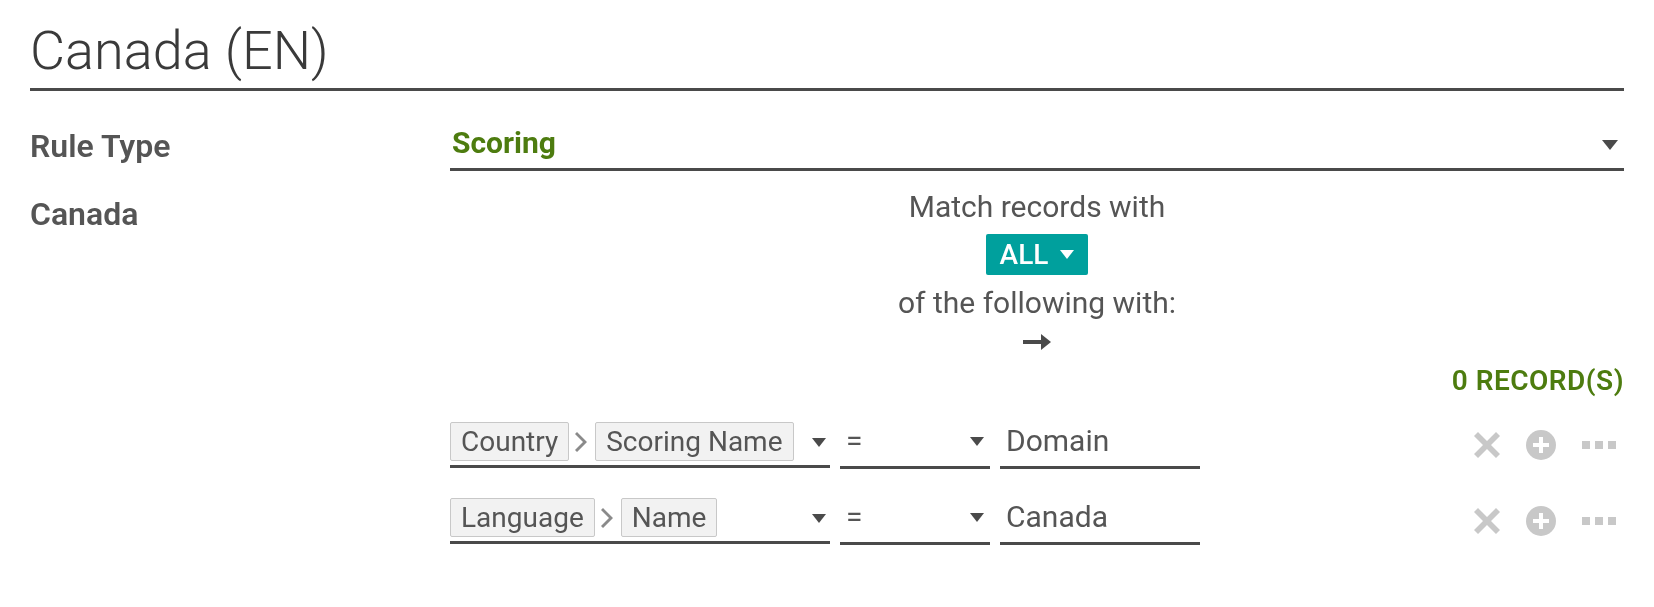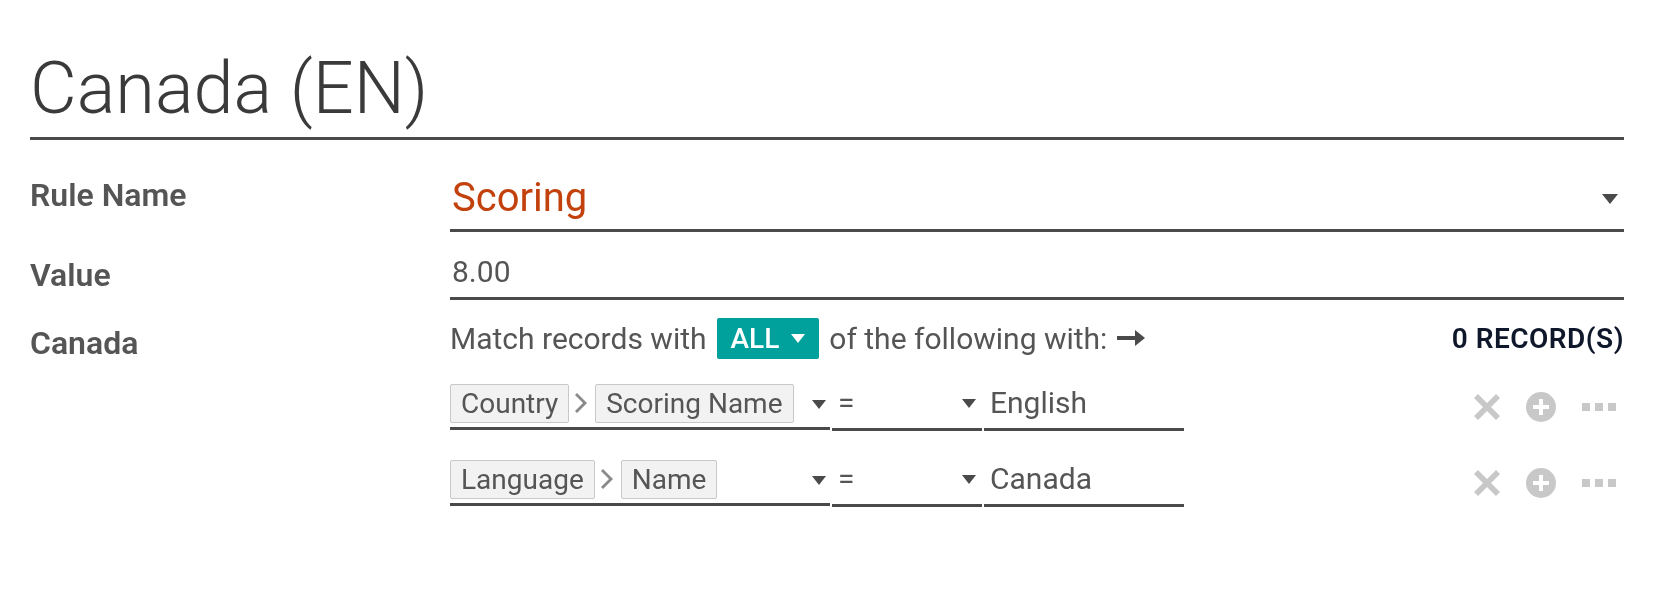--- a/index.html
+++ b/index.html
@@ -9,30 +9,29 @@
     font-family: -apple-system, BlinkMacSystemFont, "Segoe UI", Roboto, "Helvetica Neue", Arial, sans-serif;
     background: #ffffff;
     color: #555;
   }
   .page {
     padding: 20px 30px;
     width: 1654px;
   }
   .title-input {
     width: 100%;
-    font-size: 72px;
+    font-size: 54px;
     font-weight: 300;
     color: #3a3a3a;
     border: none;
     border-bottom: 3px solid #4a4a4a;
     outline: none;
     padding: 0 0 6px 0;
     font-family: inherit;
     line-height: 1.15;
-    margin-top: 28px;
   }
   .form {
     margin-top: 30px;
   }
   .row {
     display: flex;
     align-items: flex-start;
     margin-bottom: 18px;
   }
   .label {
@@ -45,25 +44,25 @@
   .field {
     flex: 1;
     min-width: 0;
   }
   .select-wrap {
     position: relative;
     border-bottom: 3px solid #4a4a4a;
     cursor: pointer;
   }
   .select-wrap .value {
-    font-size: 40px;
-    color: #c2410c;
+    font-size: 30px;
+    color: #4d7c0f;
     padding: 4px 30px 8px 2px;
     display: block;
-    font-weight: 400;
+    font-weight: 700;
   }
   .select-wrap .caret {
     position: absolute;
     right: 6px;
     top: 50%;
     transform: translateY(-50%);
     color: #4a4a4a;
   }
   .caret svg { display: block; }
   .text-input {
@@ -77,49 +76,50 @@
     font-family: inherit;
   }
   .domain-field { flex: 1; }
   .domain-header {
     display: flex;
     align-items: center;
     gap: 10px;
     font-size: 30px;
     color: #555;
     flex-wrap: nowrap;
+    flex-direction: column;
   }
   .badge {
     display: inline-flex;
     align-items: center;
     gap: 12px;
     background: #00a09d;
     color: #fff;
     padding: 4px 14px;
     font-size: 28px;
     font-weight: 500;
     cursor: pointer;
     border-radius: 2px;
     text-align: center;
   }
   .badge .caret svg path { fill: #fff; }
   .records-link {
-    color: #0f172a;
+    color: #4d7c0f;
     font-weight: 600;
     font-size: 28px;
     letter-spacing: 0.5px;
     cursor: pointer;
     margin-left: auto;
   }
   .arrow-right { color: #4a4a4a; display:inline-flex; }
   .rule-rows { margin-top: 24px; }
   .rule-row {
     display: flex;
     align-items: center;
-    gap: 2px;
+    gap: 10px;
     margin-bottom: 28px;
   }
   .chip-chain {
     display: inline-flex;
     align-items: center;
     border-bottom: 3px solid #4a4a4a;
     padding-bottom: 4px;
     gap: 6px;
     min-width: 380px;
     cursor: pointer;
@@ -175,39 +175,33 @@
 </head>
 <body>
 
 <div class="page">
 
   <input type="text" class="title-input" value="Canada (EN)" style="">
 
   <div class="form">
 
     <div class="row">
-      <div class="label">Rule Name</div>
+      <div class="label">Rule Type</div>
       <div class="field">
         <div class="select-wrap">
           <span class="value">Scoring</span>
           <span class="caret">
             <svg width="16" height="10" viewBox="0 0 16 10">
                 <path d="M0 0 L16 0 L8 10 Z" fill="#4a4a4a"></path>
               </svg>
           </span>
         </div>
       </div>
     </div>
 
-    <div class="row">
-      <div class="label">Value</div>
-      <div class="field">
-        <input type="text" class="text-input" value="8.00" style="">
-      </div>
-    </div>
 
     <div class="row">
       <div class="label">Canada</div>
       <div class="field domain-field">
 
         <div class="domain-header">
           <span>Match records with</span>
           <span class="badge">
             <span>ALL</span>
             <span class="caret">
@@ -244,21 +238,21 @@
             </span>
             <span class="op-select">
               <span class="op-text">=</span>
               <span>
                 <svg width="14" height="9" viewBox="0 0 14 9">
                     <path d="M0 0 L14 0 L7 9 Z" fill="#4a4a4a"></path>
                   </svg>
               </span>
             </span>
             <span class="val-select">
-              <span class="val-text">English</span>
+              <span class="val-text">Domain</span>
             </span>
             <span class="action-icons">
               <span class="ico-btn" title="Delete">
                 <svg width="26" height="26" viewBox="0 0 26 26">
                     <path d="M4 0 L13 9 L22 0 L26 4 L17 13 L26 22 L22 26 L13 17 L4 26 L0 22 L9 13 L0 4 Z" fill="#c8c8c8"></path>
                   </svg>
               </span>
               <span class="ico-btn" title="Add">
                 <svg width="30" height="30" viewBox="0 0 30 30">
                     <circle cx="15" cy="15" r="15" fill="#c8c8c8"></circle>

